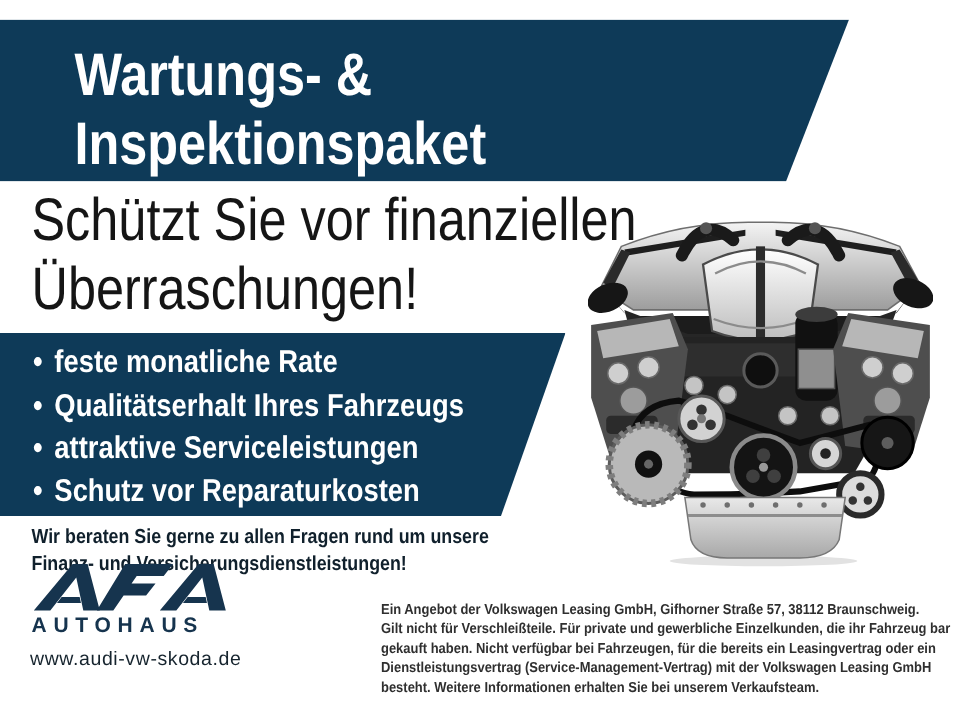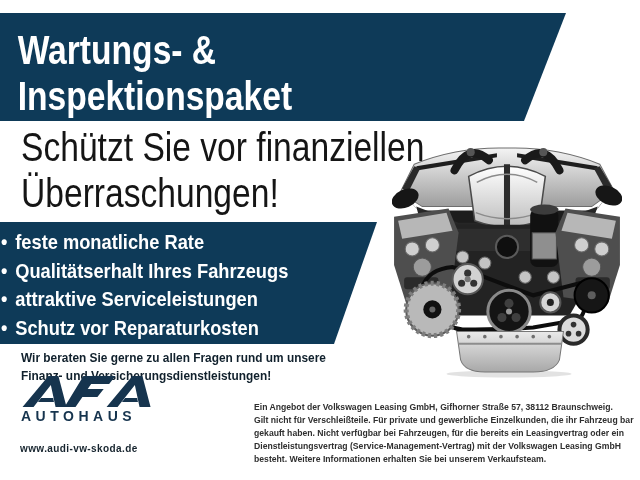--- a/index.html
+++ b/index.html
@@ -2,47 +2,47 @@
 <html style="--navy: #0e3a58;"><head>
 <meta charset="utf-8">
 <style>
   html,body{margin:0;padding:0;background:#fff;}
   body{width:640px;height:480px;position:relative;overflow:hidden;
        font-family:"Liberation Sans","DejaVu Sans",sans-serif;}
   .abs{position:absolute;}
 
   
   .banner{left:0;top:13px;width:566px;height:108px;background:var(--navy);
-          clip-path:polygon(0 0,566px 0,524px 108px,0 108px);}
+          clip-path:polygon(0 0,566px 0,524px 108px,0 108px);padding-left:32px;}
   .banner-text{padding:14px 0 0 21px;color:#fff;font-weight:bold;
                font-size:40px;line-height:46px;transform:scaleX(.84);
                transform-origin:left top;white-space:nowrap;}
 
   
   .subhead{left:21px;top:124px;color:#151515;font-size:40px;line-height:46px;
            font-weight:500;transform:scaleX(.84);transform-origin:left top;
            white-space:nowrap;}
 
   
   .benefits{left:0;top:222px;width:377px;height:122px;background:var(--navy);
             clip-path:polygon(0 0,377px 0,334px 122px,0 122px);}
-  .benefits-inner{padding:6px 0 0 1px;}
+  .benefits-inner{padding:6px 0 0 22px;}
   .bullet-row{color:#fff;font-weight:bold;font-size:21px;line-height:28.5px;
               transform:scaleX(.87);transform-origin:left top;white-space:nowrap;}
   .bullet-row .dot{margin-right:9px;}
 
   
   .advisory{left:21px;top:349px;color:#10202c;font-weight:bold;font-size:13.5px;
             line-height:18px;transform:scaleX(.88);transform-origin:left top;
             white-space:nowrap;}
 
   
   .logo{left:20px;top:374px;width:160px;}
   .logo svg{display:block;}
-  .logo-web{margin-top:19px;color:#16242e;font-weight:bold;font-size:10px;
+  .logo-web{margin-top:7px;color:#16242e;font-weight:normal;font-size:13px;
             letter-spacing:.4px;white-space:nowrap;}
 
   
   .legal{left:254px;top:400px;width:372px;color:#2f2f2f;font-size:9.6px;
          line-height:13.1px;font-weight:bold;}
   .legal div{white-space:nowrap;transform:scaleX(.9);transform-origin:left top;}
 
   
   .engine{left:392px;top:136px;width:230px;height:242px;}
 </style>

